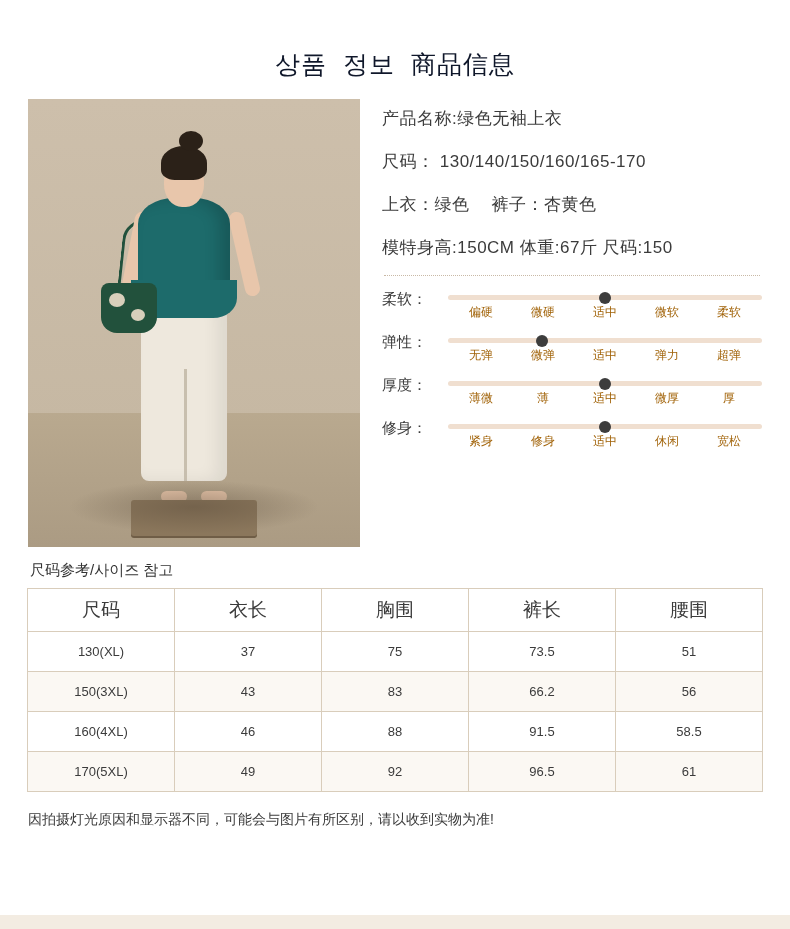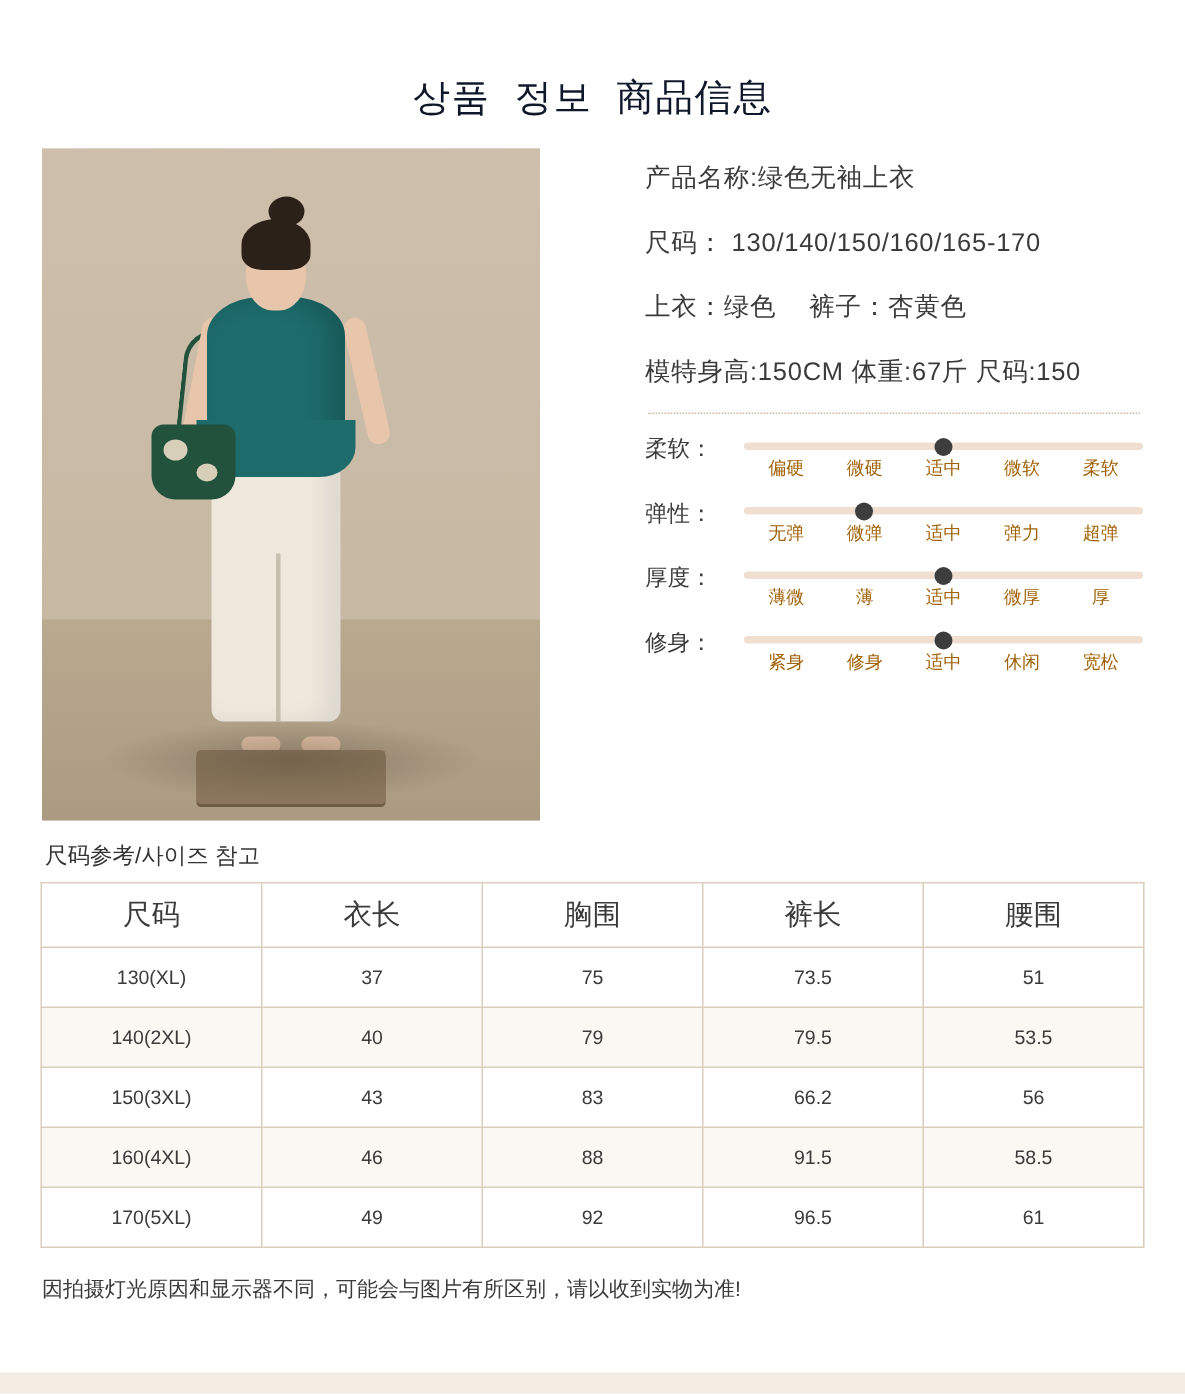--- a/index.html
+++ b/index.html
@@ -30,21 +30,20 @@
     font-size: 25px;
     letter-spacing: 1px;
     color: #0f172a;
     font-family: Liberation Mono, monospace;
   }
   
   .top-section {
     display: flex;
     padding: 0 28px;
     box-sizing: border-box;
-    gap: 48px;
   }
   .photo {
     width: 332px;
     height: 448px;
     flex: 0 0 332px;
     position: relative;
     overflow: hidden;
     background: linear-gradient(160deg, #cbbda9 0%, #c2b49f 35%, #bdae98 60%, #b6a791 100%);
   }
   .photo .wall {
@@ -436,27 +435,20 @@
         <th>腰围</th>
       </tr>
     </thead>
     <tbody>
       <tr>
         <td>130(XL)</td>
         <td>37</td>
         <td>75</td>
         <td>73.5</td>
         <td>51</td>
-      </tr>
-      <tr>
-        <td>140(2XL)</td>
-        <td>40</td>
-        <td>79</td>
-        <td>79.5</td>
-        <td>53.5</td>
       </tr>
       <tr>
         <td>150(3XL)</td>
         <td>43</td>
         <td>83</td>
         <td>66.2</td>
         <td>56</td>
       </tr>
       <tr>
         <td>160(4XL)</td>

